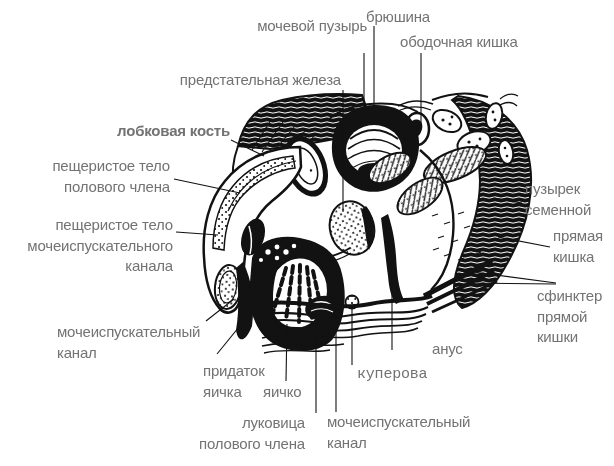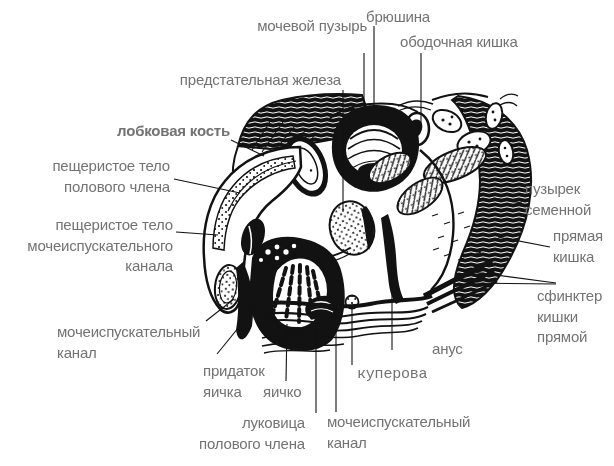--- a/index.html
+++ b/index.html
@@ -283,18 +283,18 @@
       <div class="label" style="top: 179px; left: 525px;">
         <div>пузырек</div>
         <div>семенной</div>
       </div>
       <div class="label" style="top: 226px; left: 553px;">
         <div>прямая</div>
         <div>кишка</div>
       </div>
       <div class="label" style="top: 286px; left: 537px;">
         <div>сфинктер</div>
+        <div>прямой</div>
         <div>кишки</div>
-        <div>прямой</div>
       </div>
     </div>
 
 </div>
 
 </body></html>

